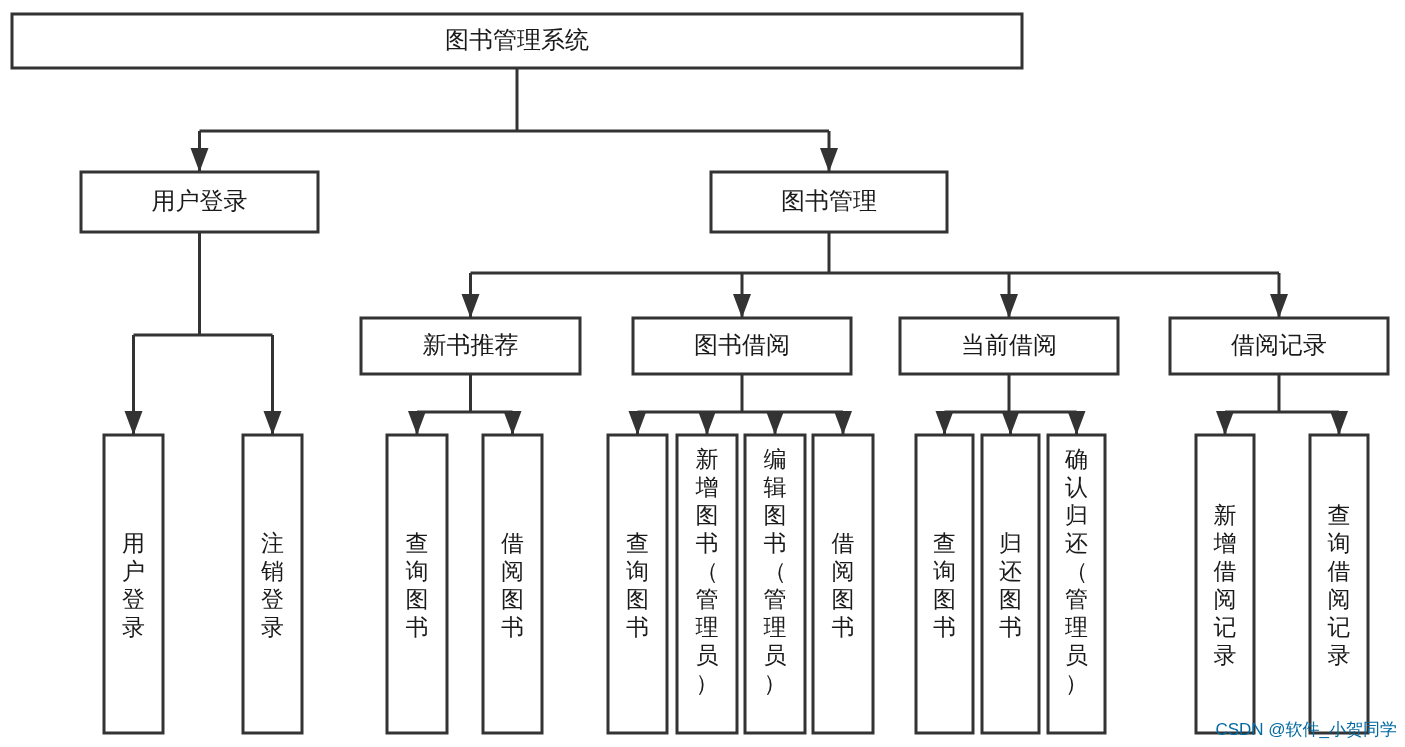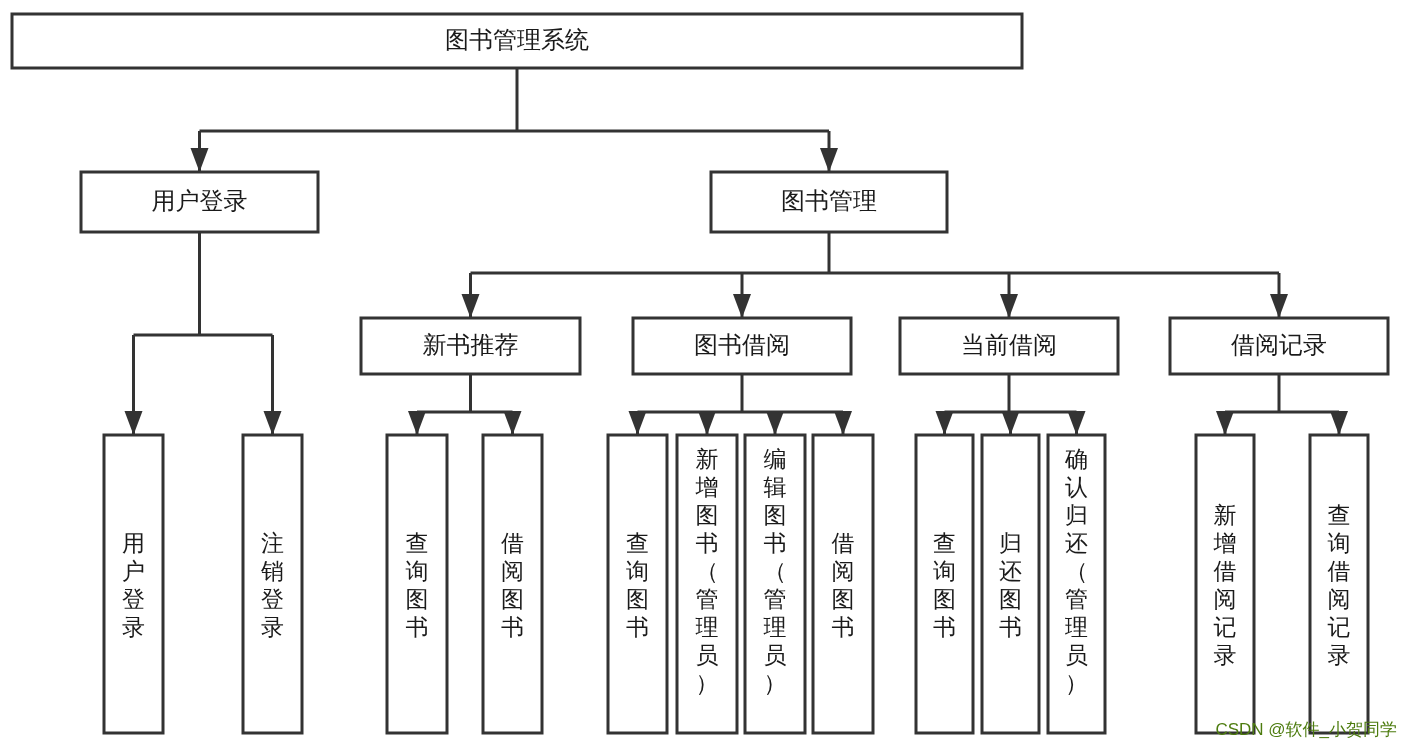--- a/index.html
+++ b/index.html
@@ -45,21 +45,21 @@
   .arrow-head {
     fill: #333333;
     stroke: none;
   }
   .watermark {
     position: absolute;
     right: 8px;
     bottom: 6px;
     font-family: "Liberation Sans", "DejaVu Sans", sans-serif;
     font-size: 17px;
-    color: #4d7c0f;
+    color: #0369a1;
     white-space: nowrap;
     pointer-events: none;
   }
 </style>
 </head>
 <body>
 
 <svg id="diagram" viewBox="0 0 1405 747" xmlns="http://www.w3.org/2000/svg">
     <g>
       <line x1="517" y1="68" x2="517" y2="131" class="edge-line"></line>

